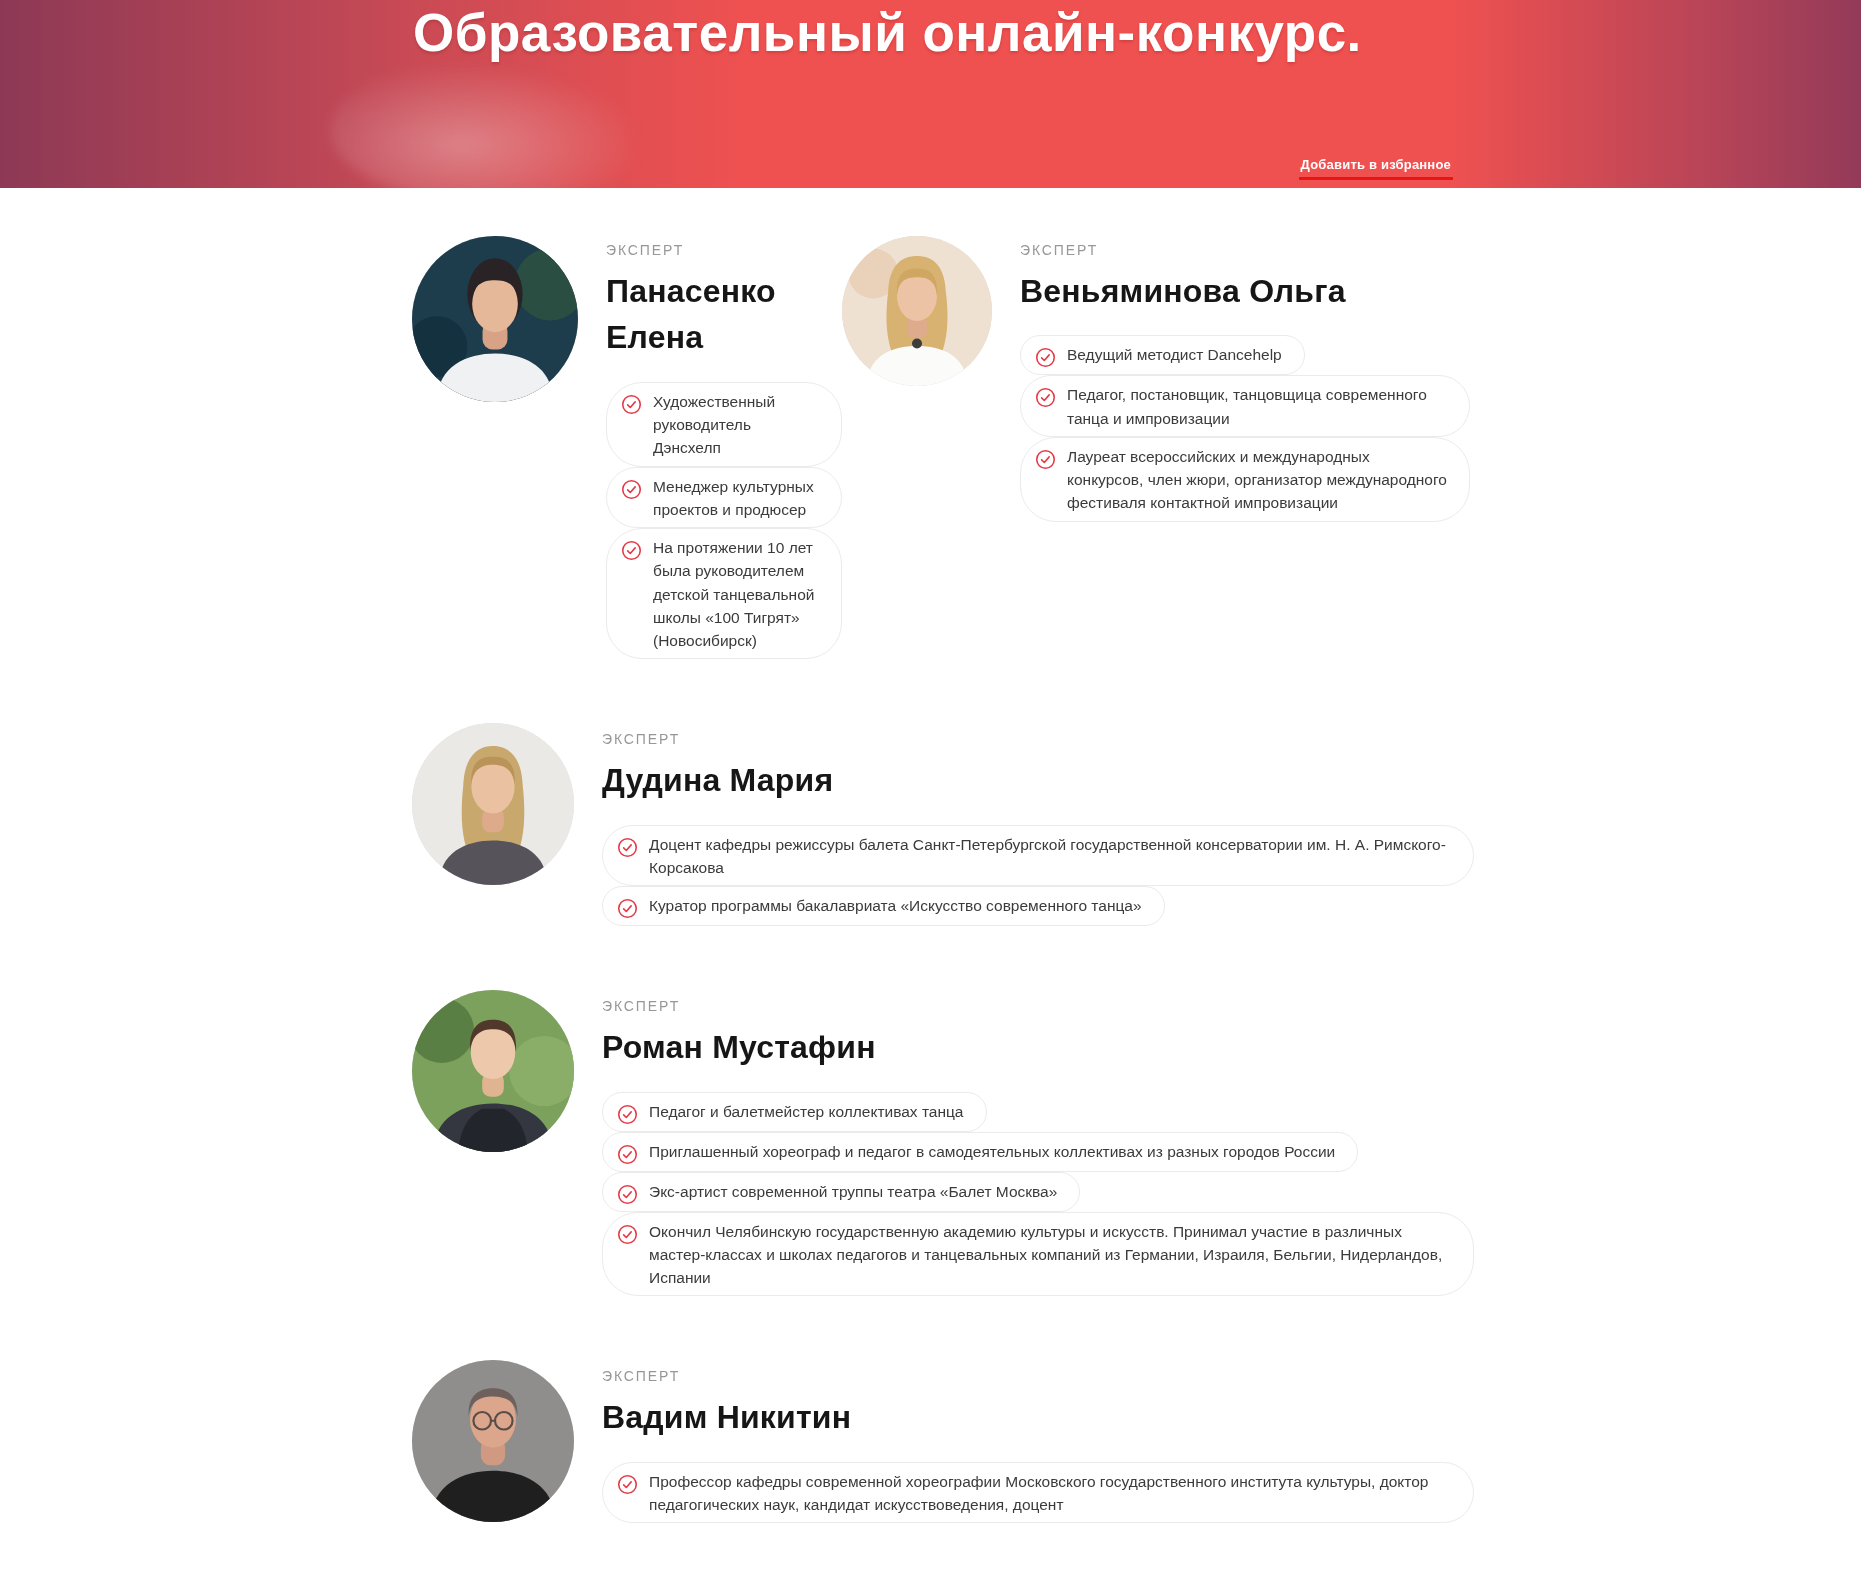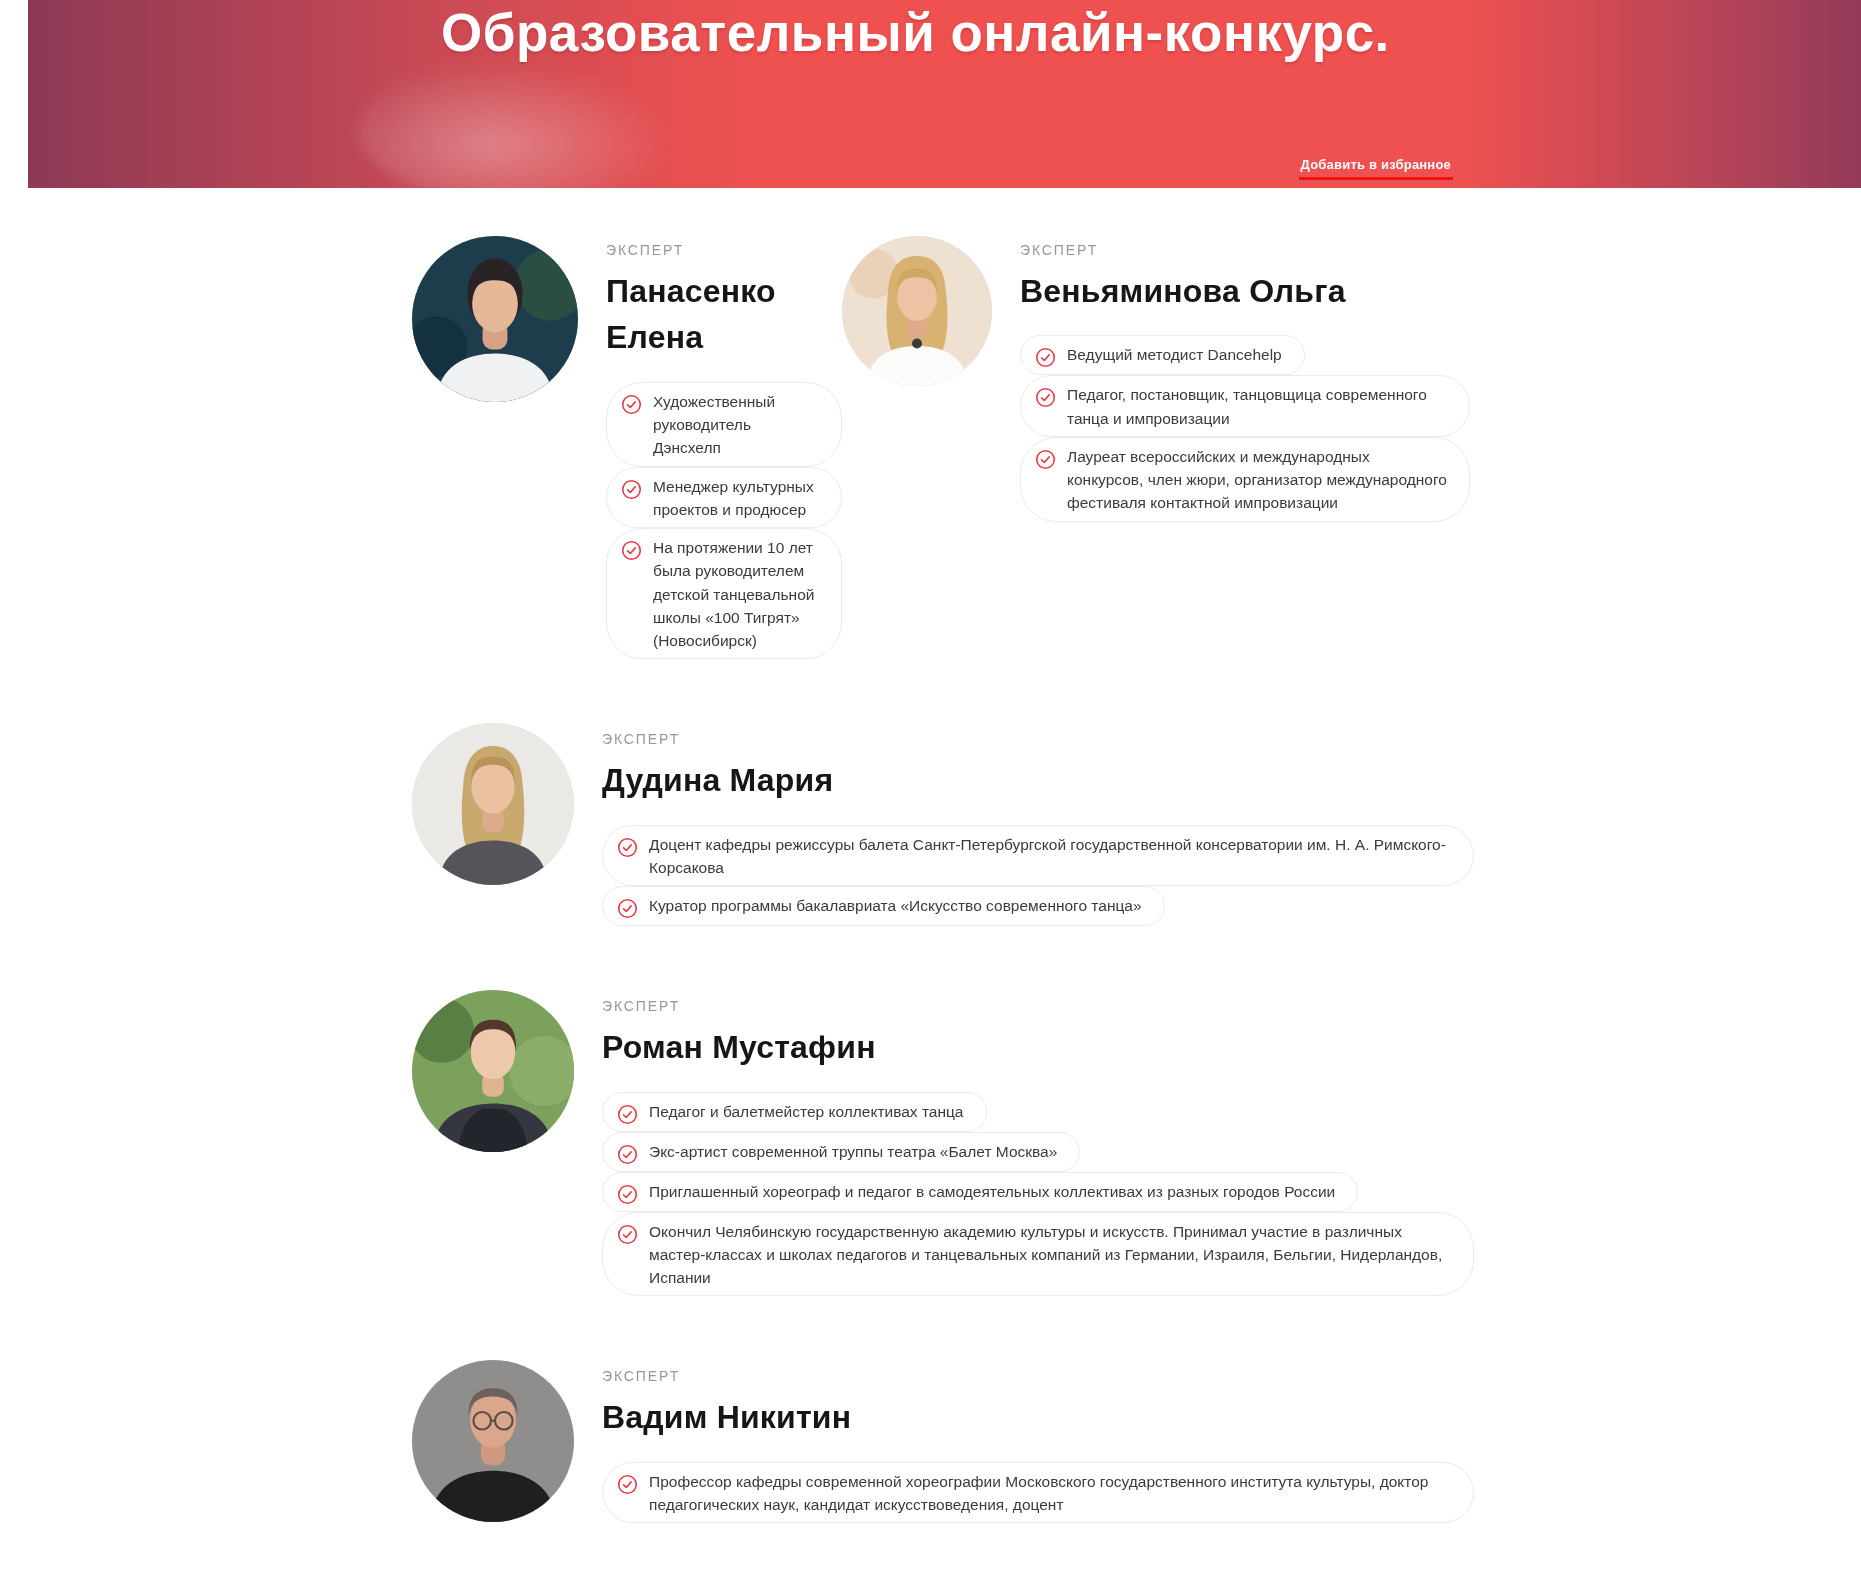--- a/index.html
+++ b/index.html
@@ -12,21 +12,20 @@
   body{
     width:1861px;height:1580px;overflow:hidden;background:#fff;
     font-family:"Liberation Sans","DejaVu Sans",sans-serif;
   }
   
   .hero{
     position:relative;height:188px;
     background:linear-gradient(90deg,
       var(--hero-grad-left) 0%, #c94a55 22%, var(--hero-grad-mid) 40%,
       var(--hero-grad-mid) 78%, #b24358 93%, var(--hero-grad-right) 100%);
-    margin-left:28px;
   }
   .hero-smoke{
     position:absolute;left:330px;top:55px;width:330px;height:150px;border-radius:50%;
     background:radial-gradient(ellipse at 40% 60%,rgba(255,255,255,.30),rgba(255,255,255,0) 65%);
     filter:blur(6px);pointer-events:none;
   }
   .hero-title{
     position:absolute;left:413px;top:2px;margin:0;
     font-size:53px;font-weight:bold;color:#ffffff;letter-spacing:.5px;
     text-shadow:0 2px 3px rgba(120,20,20,.25);white-space:nowrap;
@@ -232,28 +231,28 @@
                 <circle class="chk" cx="12" cy="12" r="10" fill="none" stroke-width="1.8"></circle>
                 <path class="chk" d="M7.6 12.4l3 3 5.6-6.4" fill="none" stroke-width="1.8" stroke-linecap="round" stroke-linejoin="round"></path>
               </svg>
             <span class="badge-text">Педагог и балетмейстер коллективах танца</span>
           </div>
           <div class="badge">
             <svg class="chk-icon" width="21" height="21" viewBox="0 0 24 24" aria-hidden="true">
                 <circle class="chk" cx="12" cy="12" r="10" fill="none" stroke-width="1.8"></circle>
                 <path class="chk" d="M7.6 12.4l3 3 5.6-6.4" fill="none" stroke-width="1.8" stroke-linecap="round" stroke-linejoin="round"></path>
               </svg>
+            <span class="badge-text">Приглашенный хореограф и педагог в самодеятельных коллективах из разных городов России</span>
+          </div>
+          <div class="badge">
+            <svg class="chk-icon" width="21" height="21" viewBox="0 0 24 24" aria-hidden="true">
+                <circle class="chk" cx="12" cy="12" r="10" fill="none" stroke-width="1.8"></circle>
+                <path class="chk" d="M7.6 12.4l3 3 5.6-6.4" fill="none" stroke-width="1.8" stroke-linecap="round" stroke-linejoin="round"></path>
+              </svg>
             <span class="badge-text">Экс-артист современной труппы театра «Балет Москва»</span>
-          </div>
-          <div class="badge">
-            <svg class="chk-icon" width="21" height="21" viewBox="0 0 24 24" aria-hidden="true">
-                <circle class="chk" cx="12" cy="12" r="10" fill="none" stroke-width="1.8"></circle>
-                <path class="chk" d="M7.6 12.4l3 3 5.6-6.4" fill="none" stroke-width="1.8" stroke-linecap="round" stroke-linejoin="round"></path>
-              </svg>
-            <span class="badge-text">Приглашенный хореограф и педагог в самодеятельных коллективах из разных городов России</span>
           </div>
           <div class="badge">
             <svg class="chk-icon" width="21" height="21" viewBox="0 0 24 24" aria-hidden="true">
                 <circle class="chk" cx="12" cy="12" r="10" fill="none" stroke-width="1.8"></circle>
                 <path class="chk" d="M7.6 12.4l3 3 5.6-6.4" fill="none" stroke-width="1.8" stroke-linecap="round" stroke-linejoin="round"></path>
               </svg>
             <span class="badge-text">Окончил Челябинскую государственную академию культуры и искусств. Принимал участие в различных мастер-классах и школах педагогов и танцевальных компаний из Германии, Израиля, Бельгии, Нидерландов, Испании</span>
           </div>
         </div>
       </div>

